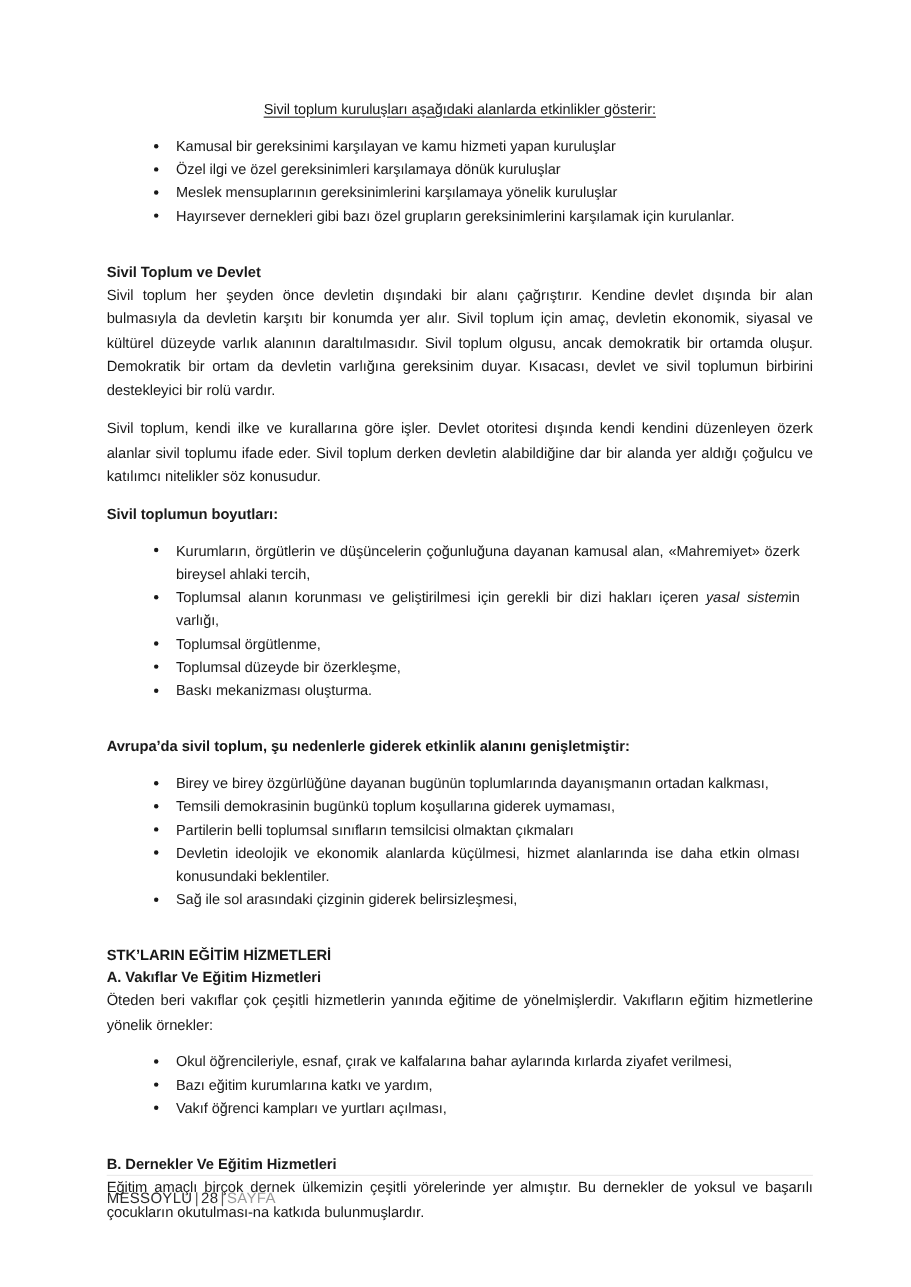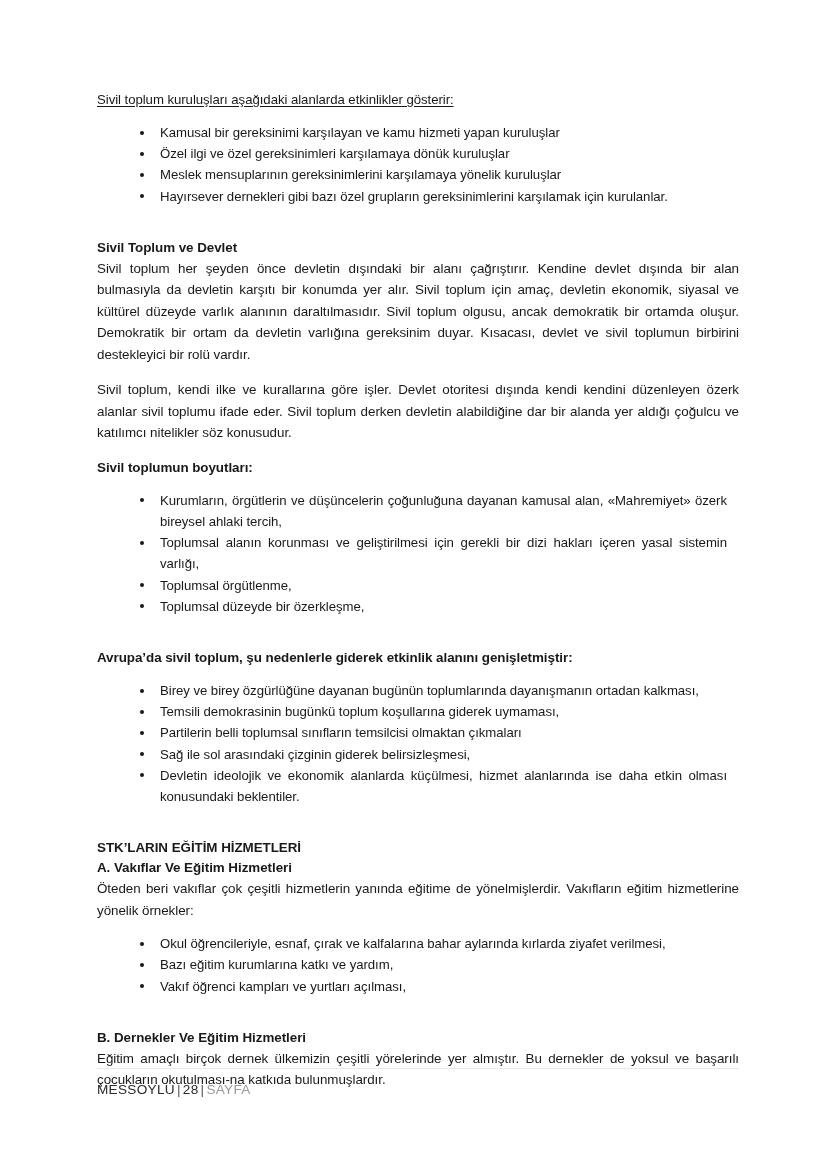--- a/index.html
+++ b/index.html
@@ -26,20 +26,21 @@
   }
 
   
   .lead {
     font-size: 13.2px;
     line-height: 20px;
     text-decoration: underline;
     text-underline-offset: 2px;
     margin: 0 0 3px 0;
     letter-spacing: -0.05px;
+    text-align: center;
   }
   .heading {
     font-size: 13.4px;
     font-weight: bold;
     line-height: 20px;
     margin: 0;
     letter-spacing: -0.05px;
   }
   .para {
     font-size: 13.4px;
@@ -73,21 +74,21 @@
     width: 4px;
     height: 4px;
     background: #191919;
     border-radius: 50%;
   }
   ul.bullets.justified > li {
     text-align: justify;
     text-justify: inter-word;
   }
   ul.bullets.justified > li .li-text { display: block; }
-  .ital { }
+  .ital { font-style: italic; }
 
   
   .footer-rule {
     position: absolute;
     left: 97px;
     top: 1068px;
     width: 642px;
     height: 1px;
     background: #e8e8e8;
   }
@@ -156,20 +157,24 @@
         <span class="li-text"><span>Toplumsal alanın korunması ve geliştirilmesi için gerekli bir dizi hakları içeren </span><span class="ital">yasal sistem</span><span>in varlığı,</span></span>
       </li>
       <li>
         <span class="bullet-dot"></span>
         <span class="li-text">Toplumsal örgütlenme,</span>
       </li>
       <li>
         <span class="bullet-dot"></span>
         <span class="li-text">Toplumsal düzeyde bir özerkleşme,</span>
       </li>
+      <li>
+        <span class="bullet-dot"></span>
+        <span class="li-text">Baskı mekanizması oluşturma.</span>
+      </li>
     </ul>
 
     <div class="spacer-lg"></div>
 
     <p class="heading">Avrupa’da sivil toplum, şu nedenlerle giderek etkinlik alanını genişletmiştir:</p>
 
     <ul class="bullets justified">
       <li>
         <span class="bullet-dot"></span>
         <span class="li-text">Birey ve birey özgürlüğüne dayanan bugünün toplumlarında dayanışmanın ortadan kalkması,</span>
@@ -177,25 +182,25 @@
       <li>
         <span class="bullet-dot"></span>
         <span class="li-text">Temsili demokrasinin bugünkü toplum koşullarına giderek uymaması,</span>
       </li>
       <li>
         <span class="bullet-dot"></span>
         <span class="li-text">Partilerin belli toplumsal sınıfların temsilcisi olmaktan çıkmaları</span>
       </li>
       <li>
         <span class="bullet-dot"></span>
+        <span class="li-text">Devletin ideolojik ve ekonomik alanlarda küçülmesi, hizmet alanlarında ise daha etkin olması konusundaki beklentiler.</span>
+      </li>
+      <li>
+        <span class="bullet-dot"></span>
         <span class="li-text">Sağ ile sol arasındaki çizginin giderek belirsizleşmesi,</span>
-      </li>
-      <li>
-        <span class="bullet-dot"></span>
-        <span class="li-text">Devletin ideolojik ve ekonomik alanlarda küçülmesi, hizmet alanlarında ise daha etkin olması konusundaki beklentiler.</span>
       </li>
     </ul>
 
     <div class="spacer-lg"></div>
 
     <p class="heading">STK’LARIN EĞİTİM HİZMETLERİ</p>
     <p class="heading">A. Vakıflar Ve Eğitim Hizmetleri</p>
     <p class="para">Öteden beri vakıflar çok çeşitli hizmetlerin yanında eğitime de yönelmişlerdir. Vakıfların eğitim hizmetlerine yönelik örnekler:</p>
 
     <ul class="bullets">

